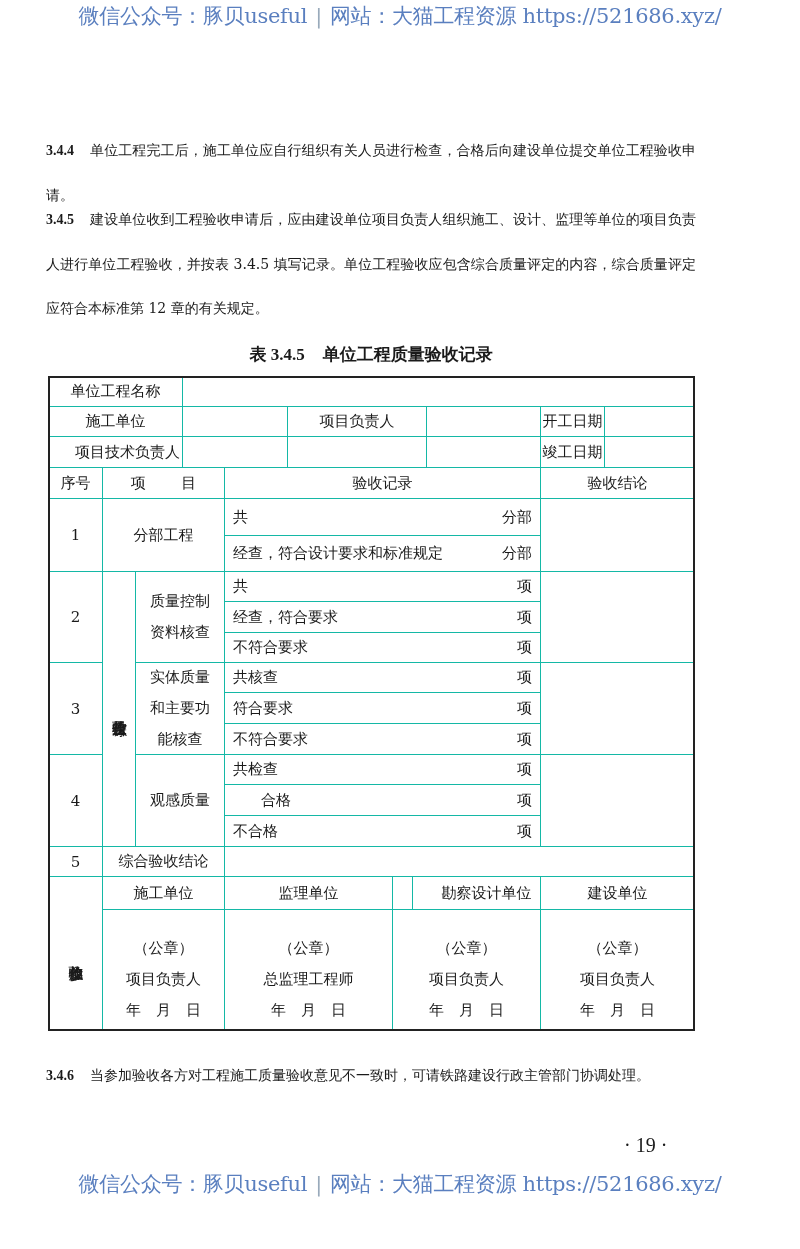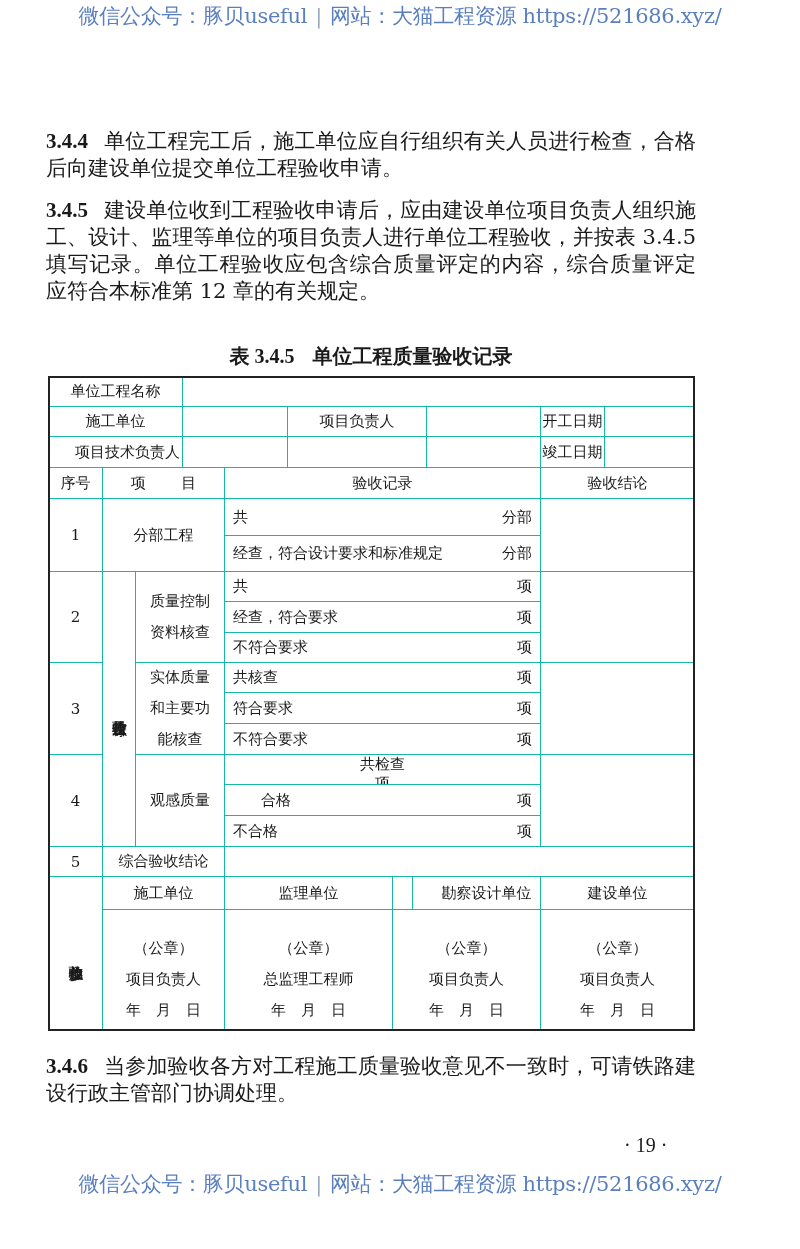--- a/index.html
+++ b/index.html
@@ -1,23 +1,23 @@
 <!DOCTYPE html>
 <html><head>
 <meta charset="utf-8">
 <style>
   html, body { margin:0; padding:0; }
   body { width:800px; height:1249px; background:#ffffff; position:relative; overflow:hidden;
          font-family:"DejaVu Serif", "Liberation Serif", serif; color:#1a1a1a; }
   .wm { position:absolute; left:0; width:800px; text-align:center; color:#5a7fbf;
         font-family:"DejaVu Serif", serif; font-size:21px; white-space:nowrap; letter-spacing:-0.3px; }
   .wm .sep { color:#9ab; margin:0 8px; }
-  .para { position:absolute; left:46px; width:650px; font-size:21px; line-height:27px; text-align:justify; }
+  .para { position:absolute; left:46px; width:650px; font-size:14px; line-height:44px; text-align:justify; }
   .para b { font-family:"Liberation Serif", serif; font-weight:bold; margin-right:16px; }
-  .caption { position:absolute; left:0; width:742px; text-align:center; top:343px; font-size:20px; font-weight:bold; }
+  .caption { position:absolute; left:0; width:742px; text-align:center; top:343px; font-size:17px; font-weight:bold; }
   .caption .num { font-family:"Liberation Serif", serif; margin-right:18px; }
   .cell { position:absolute; box-sizing:border-box; border:1px solid #14b8a6; display:flex; align-items:center;
           justify-content:center; font-size:15px; background:#fff; }
   .outer { position:absolute; left:48px; top:376px; width:647px; height:655px; border:2px solid #222; box-sizing:border-box; pointer-events:none; }
   .rec { justify-content:space-between; padding:0 8px; }
   .vert { writing-mode:vertical-rl; text-orientation:upright; letter-spacing:0; line-height:1; }
   .stack { flex-direction:column; line-height:31px; }
   .pageno { position:absolute; left:624px; top:1134px; font-size:20px; font-family:"Liberation Serif", serif; }
 </style>
 </head>
@@ -115,21 +115,21 @@
       <span>项</span>
     </div>
   <div class="cell rec" style="left:224px;top:723px;width:317px;height:32px;">
       <span>不符合要求</span>
       <span>项</span>
     </div>
   <div class="cell" style="left:540px;top:662px;width:155px;height:93px;"></div>
 
   <div class="cell" style="left:48px;top:754px;width:55px;height:93px;">4</div>
   <div class="cell" style="left:135px;top:754px;width:90px;height:93px;">观感质量</div>
-  <div class="cell rec" style="left:224px;top:754px;width:317px;height:31px;flex-direction:column;">
+  <div class="cell rec" style="left:224px;top:754px;width:317px;height:31px;">
       <span>共检查</span>
       <span>项</span>
     </div>
   <div class="cell rec" style="left:224px;top:784px;width:317px;height:32px;padding-left:36px;">
       <span>合格</span>
       <span>项</span>
     </div>
   <div class="cell rec" style="left:224px;top:815px;width:317px;height:32px;">
       <span>不合格</span>
       <span>项</span>

